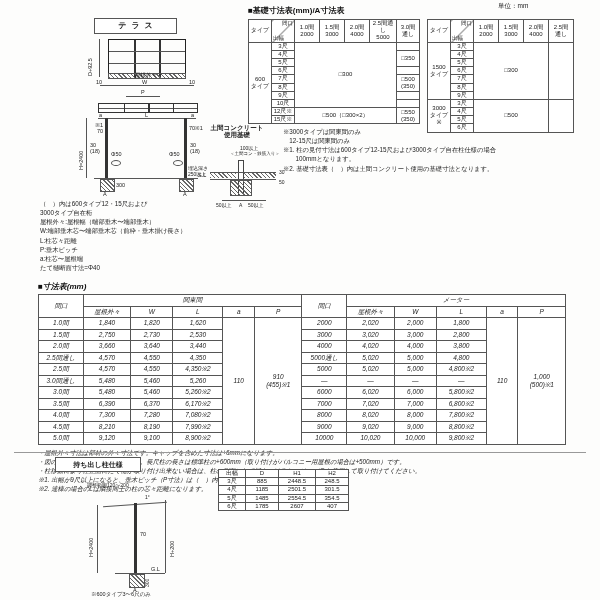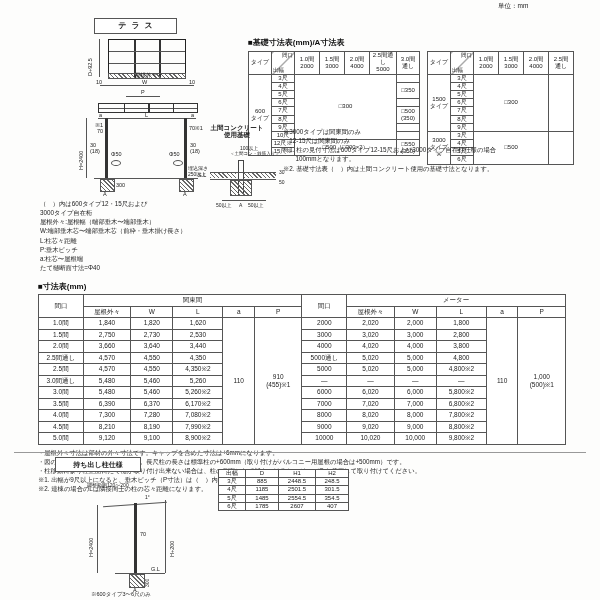--- a/index.html
+++ b/index.html
@@ -49,21 +49,21 @@
     <div class="vtick" style="left:33%;"></div>
     <div class="vtick" style="left:66%;"></div>
     <div class="line" style="left:0; right:0; top:30%; height:1px;"></div>
     <div class="line" style="left:0; right:0; top:60%; height:1px;"></div>
     <div class="hatch abs" style="left:-1px; right:-1px; bottom:-1px; height:4px;"></div>
   </div>
   <div class="line" style="left:33px; top:21px; width:1px; height:38px;"></div>
   <div class="lbl vtext" style="left:21px; top:24px; height:34px;">D+92.5</div>
 </div>
 
-<div class="abs" style="left:248px; top:5px; width:350px;margin-top:32px;">
+<div class="abs" style="left:248px; top:5px; width:350px;">
   <div class="sec-header">■基礎寸法表(mm)/A寸法表</div>
   <div style="display:flex; gap:7px; margin-top:3px; align-items:flex-start;">
     <table class="btable">
       <thead>
         <tr>
           <th style="width:20px;">タイプ</th>
           <th class="diag">
             <span class="tr">間口</span>
             <span class="bl">出幅</span>
           </th>
@@ -274,21 +274,21 @@
     <div>（　）内は600タイプ12・15尺および</div>
     <div>3000タイプ自在桁</div>
     <div>屋根外々:屋根幅（端部垂木〜端部垂木）</div>
     <div>W:端部垂木芯〜端部垂木芯（前枠・垂木掛け長さ）</div>
     <div>L:柱芯々距離</div>
     <div>P:垂木ピッチ</div>
     <div>a:柱芯〜屋根端</div>
     <div>たて樋断面寸法=Φ40</div>
   </div>
 
-<div class="abs" style="left:38px; top:281px; width:528px;">
+<div class="abs" style="left:38px; top:281px; width:528px;font-style:italic;">
   <div class="sec-header">■寸法表(mm)</div>
   <table id="dim-table" class="btable" style="margin-top:2px;">
     <thead>
       <tr>
         <th rowspan="2" style="width:8.5%;">間口</th>
         <th colspan="5">関東間</th>
         <th rowspan="2" style="width:8.5%;">間口</th>
         <th colspan="5">メーター</th>
       </tr>
       <tr>

